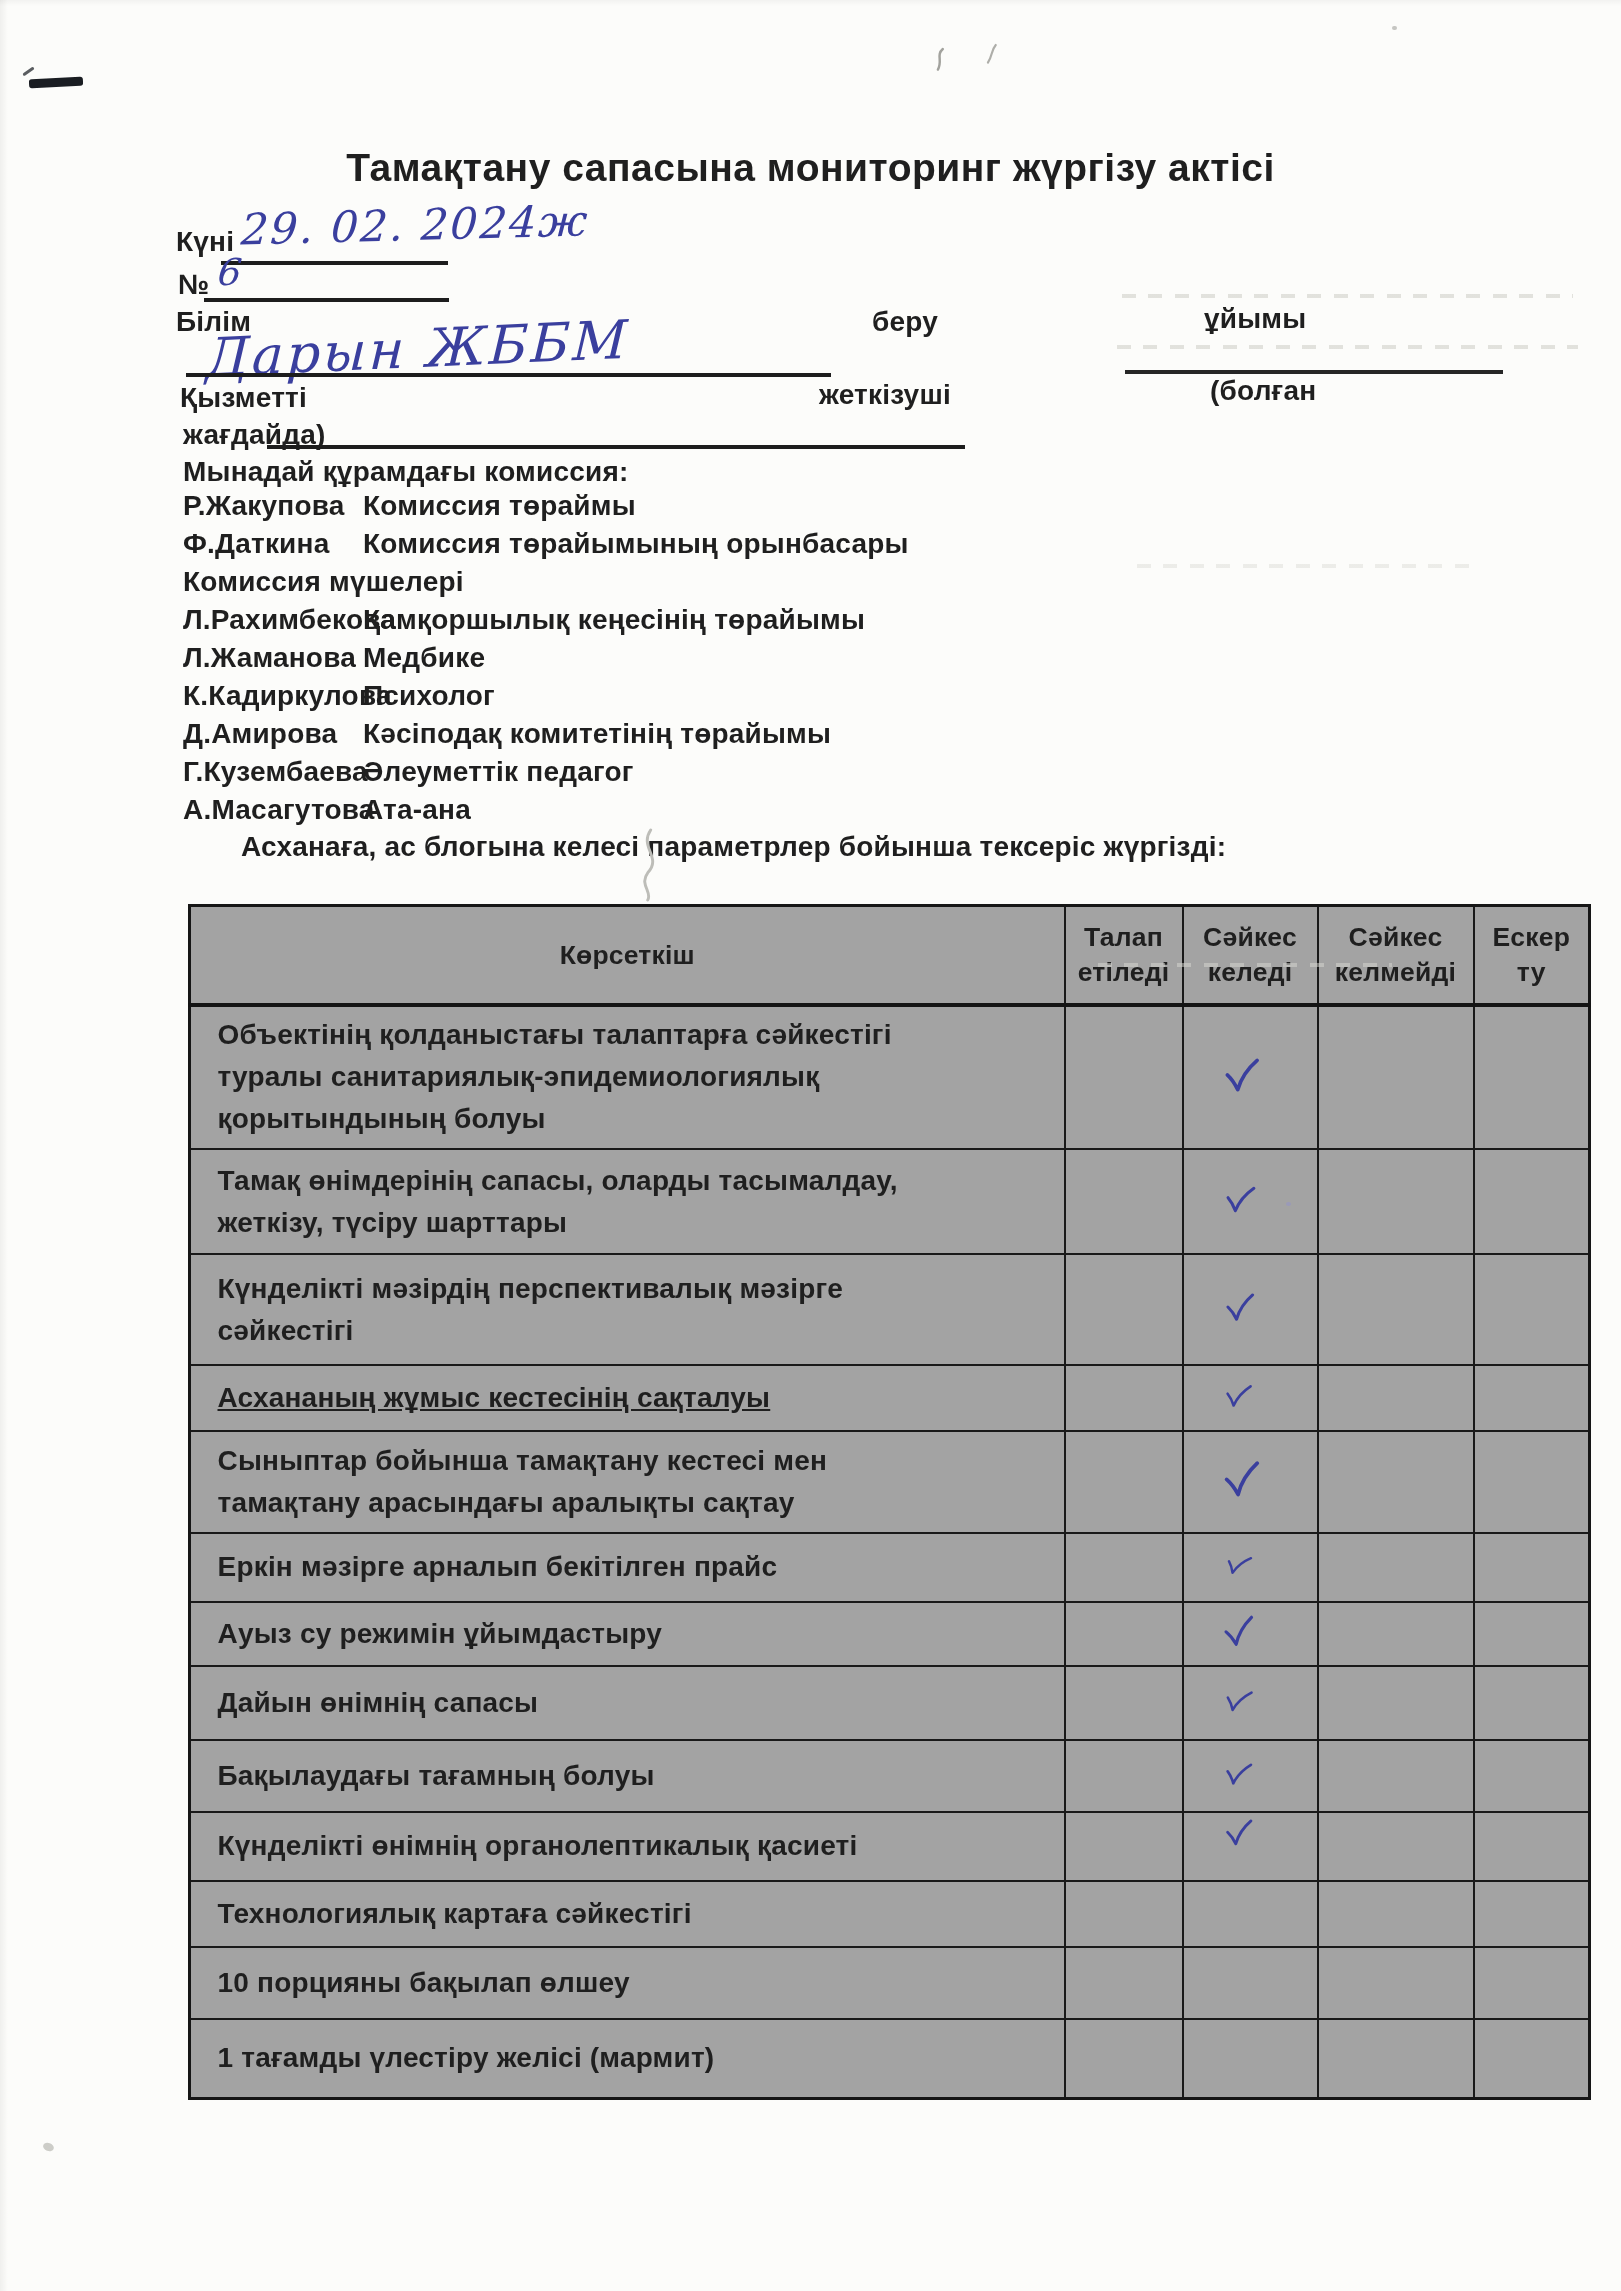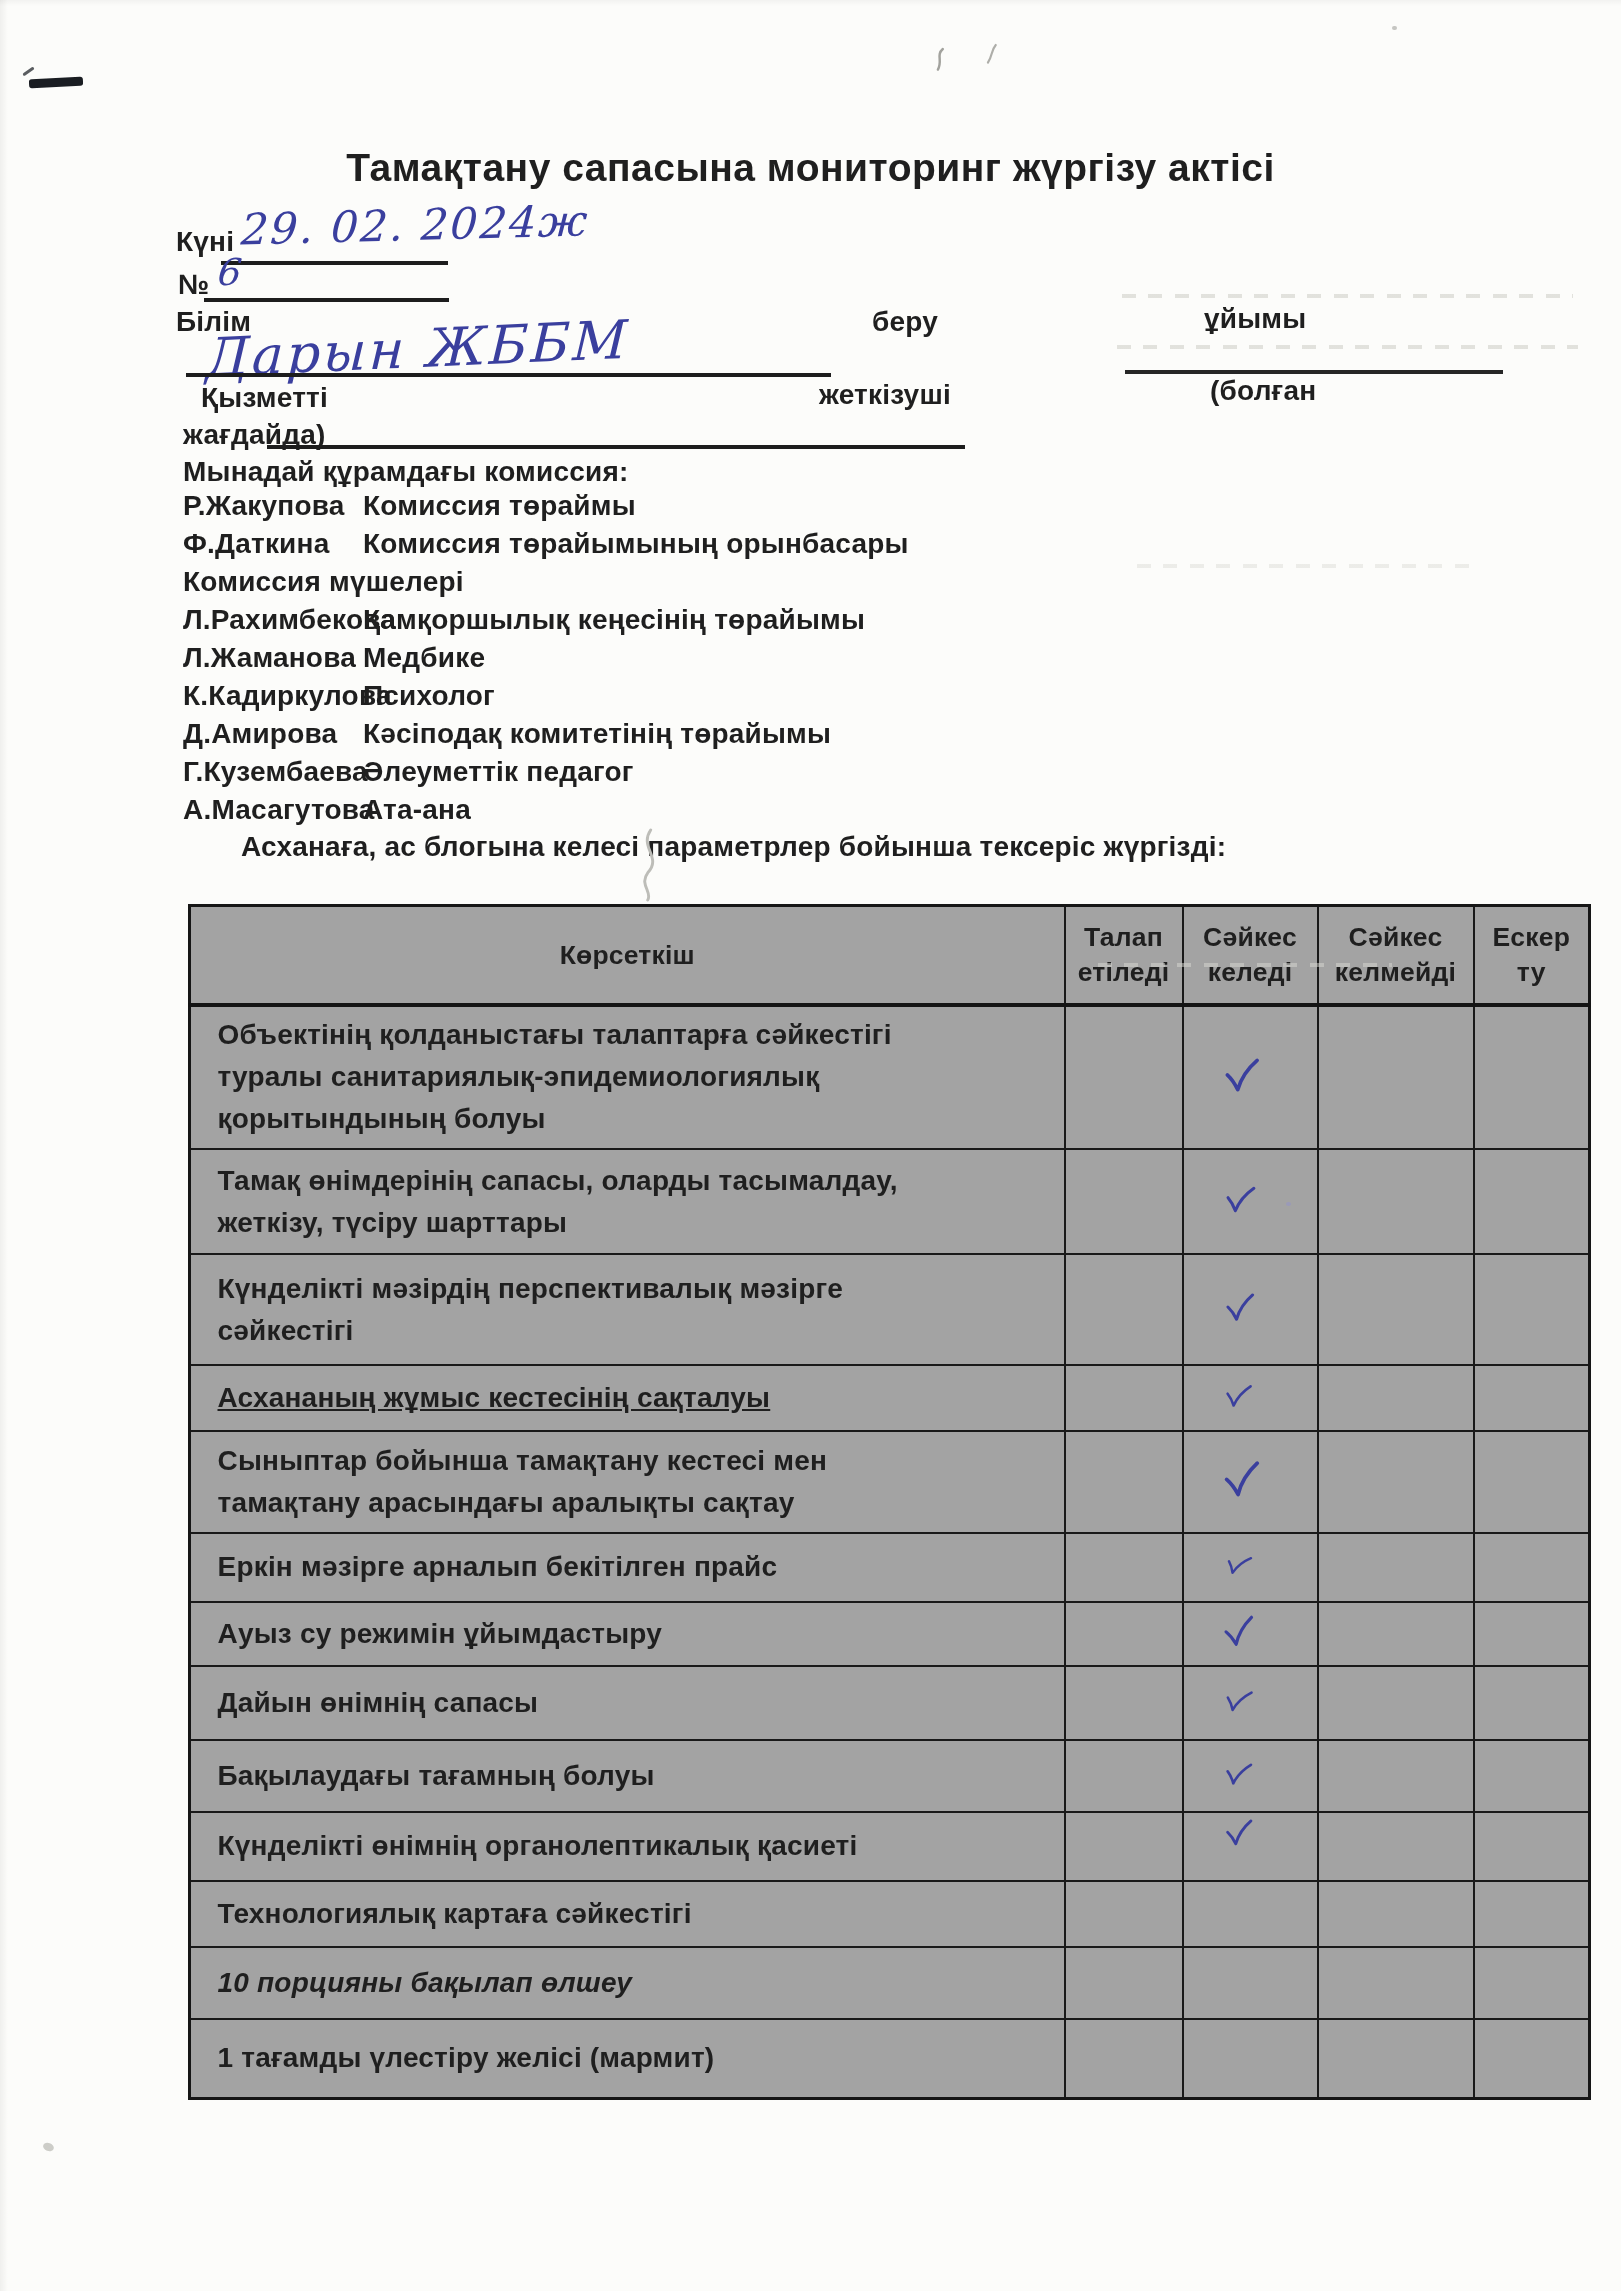--- a/index.html
+++ b/index.html
@@ -56,21 +56,21 @@
 <div class="abs hand" id="hand-num">6</div>
 <div class="abs uline" style="left:204px;top:298px;width:245px"></div>
 
 <div class="abs print lbl" style="left:176px;top:306px">Білім</div>
 <div class="abs print lbl" style="left:872px;top:306px">беру</div>
 <div class="abs print lbl" style="left:1204px;top:303px">ұйымы</div>
 <div class="abs hand" id="hand-org">Дарын ЖББМ</div>
 <div class="abs uline" style="left:186px;top:373px;width:645px"></div>
 <div class="abs uline" style="left:1125px;top:370px;width:378px;background:#262626"></div>
 
-<div class="abs print lbl" style="left:201px;top:382px">Қызметті</div>
+<div class="abs print lbl" style="left:180px;top:382px">Қызметті</div>
 <div class="abs print lbl" style="left:819px;top:379px">жеткізуші</div>
 <div class="abs print lbl" style="left:1210px;top:375px">(болған</div>
 <div class="abs print lbl" style="left:183px;top:419px">жағдайда)</div>
 <div class="abs uline" style="left:267px;top:445px;width:698px"></div>
 
 <div class="abs print lbl" style="left:183px;top:456px">Мынадай құрамдағы комиссия:</div>
 <div class="abs" id="commission-list">
     <div class="crow">
       <span class="cname">Р.Жакупова</span>
       <span class="crole">Комиссия төраймы</span>
@@ -219,21 +219,21 @@
           <td class="cell"></td>
           <td class="cell"></td>
         </tr>
         <tr style="height: 66px;">
           <td class="ind">Технологиялық картаға сәйкестігі</td>
           <td class="cell"></td>
           <td class="cell chk"></td>
           <td class="cell"></td>
           <td class="cell"></td>
         </tr>
-        <tr style="height: 72px; font-style: italic;">
+        <tr style="height: 72px;">
           <td class="ind">10 порцияны бақылап өлшеу</td>
           <td class="cell"></td>
           <td class="cell chk"></td>
           <td class="cell"></td>
           <td class="cell"></td>
         </tr>
         <tr style="height: 80px;">
           <td class="ind">1 тағамды үлестіру желісі (мармит)</td>
           <td class="cell"></td>
           <td class="cell chk"></td>

